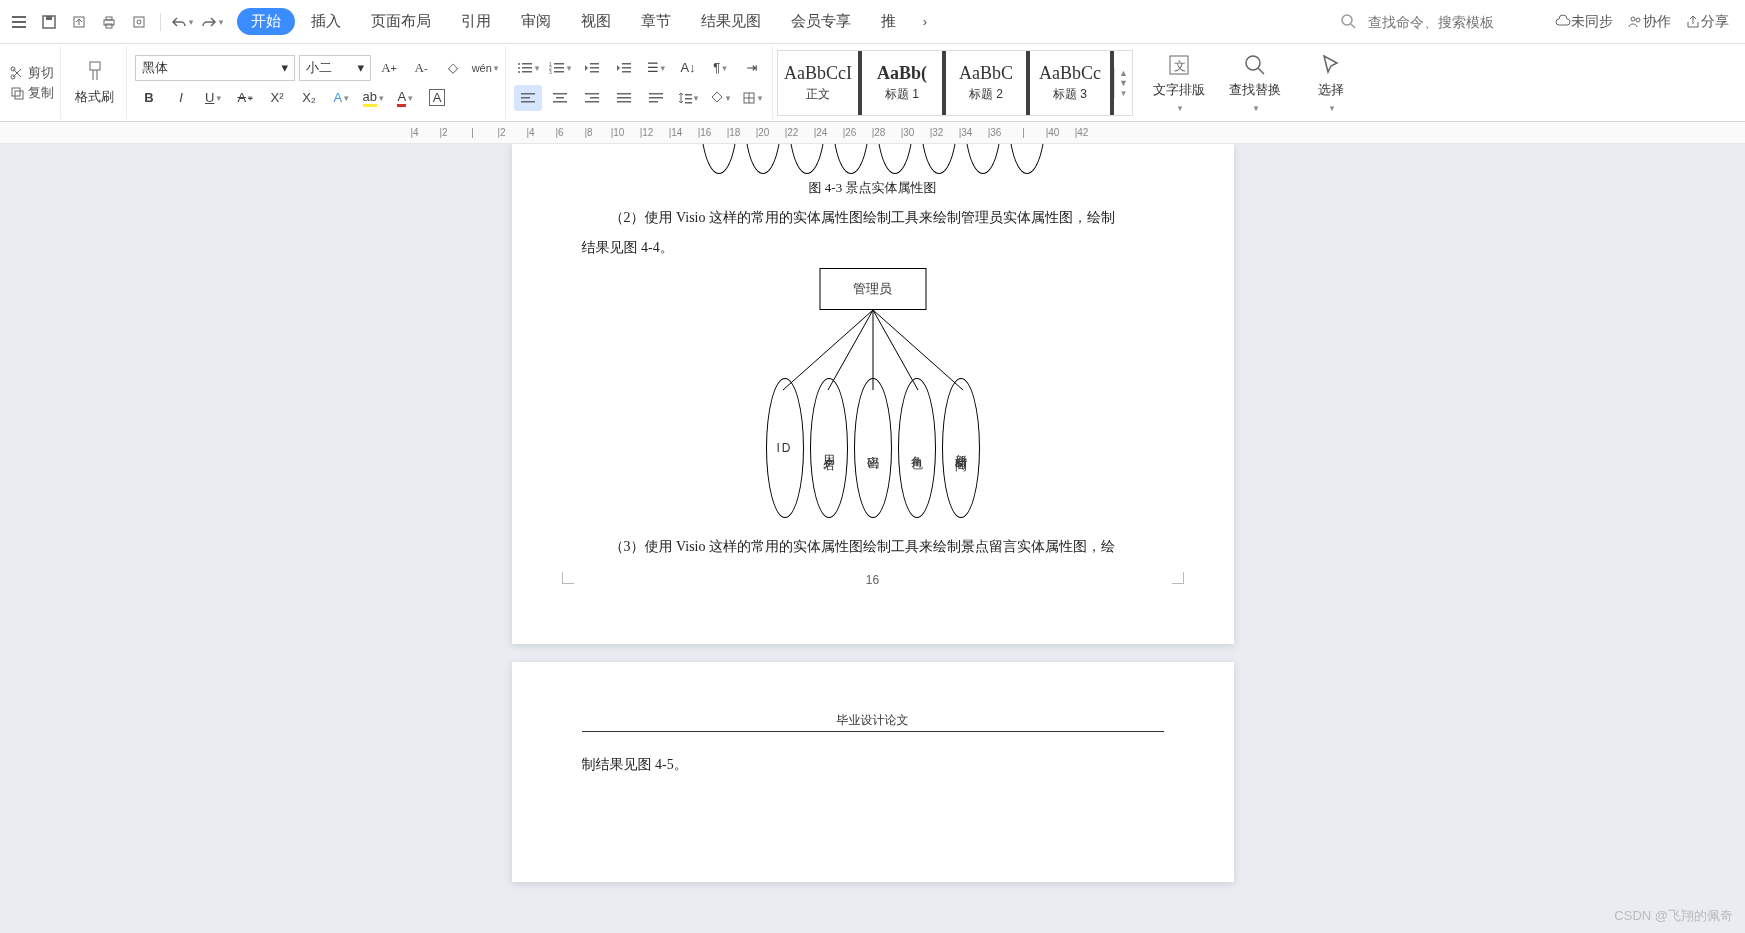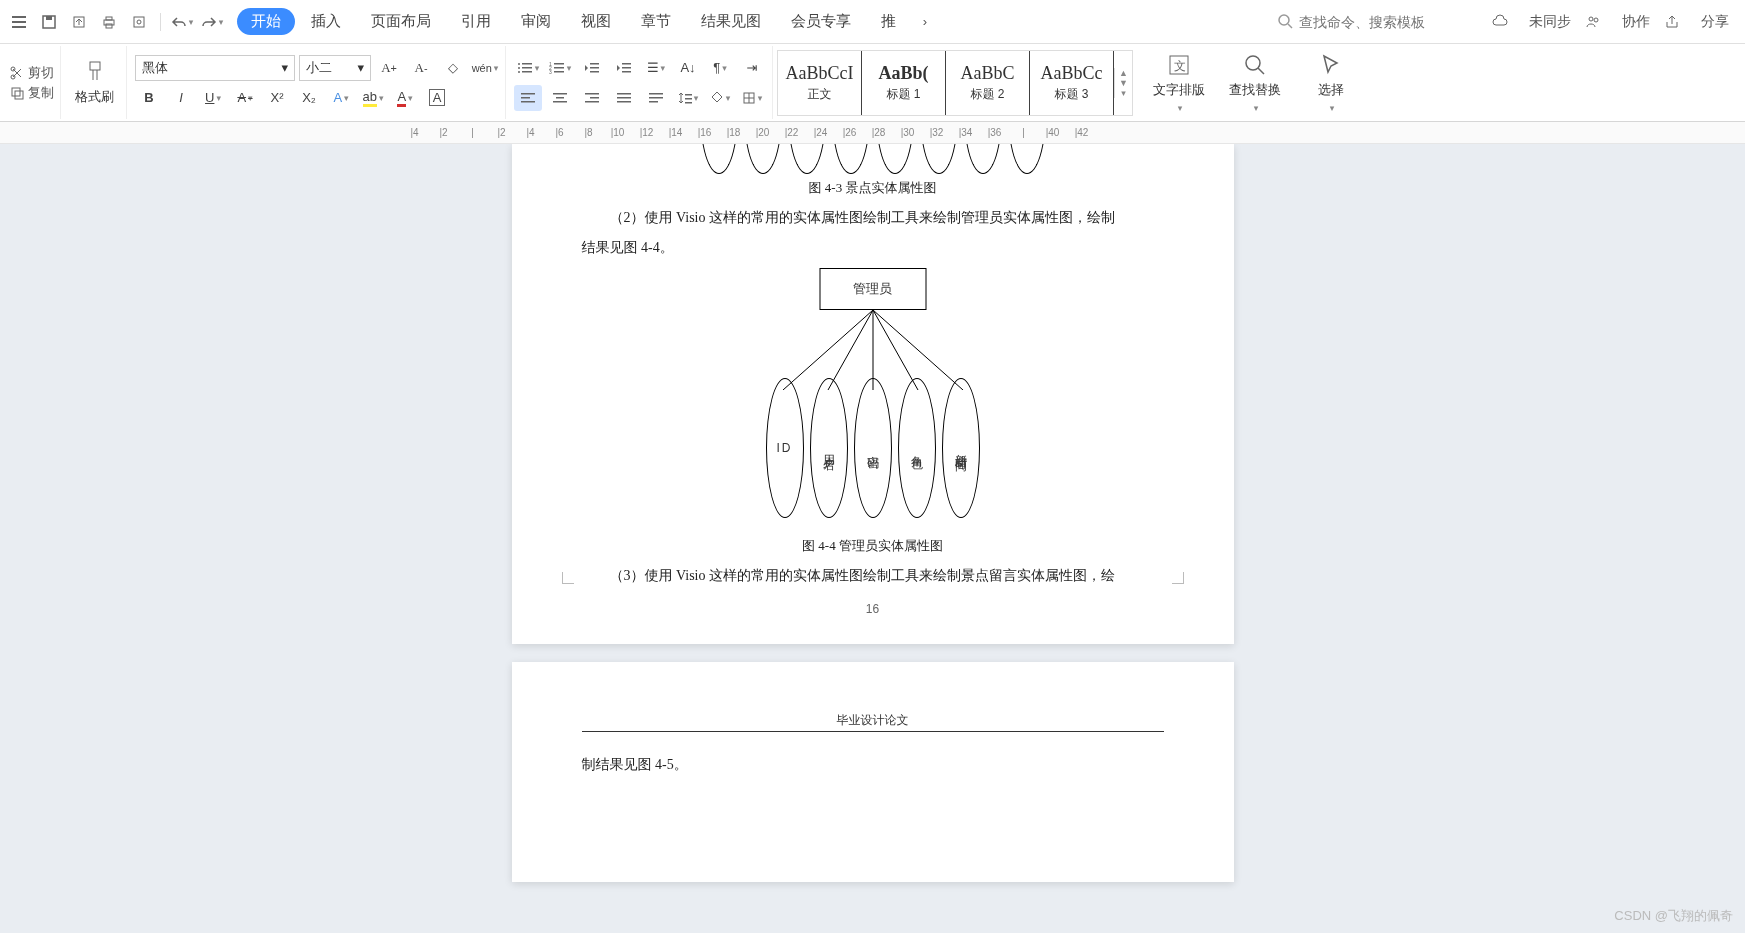--- a/index.html
+++ b/index.html
@@ -5,37 +5,37 @@
 *{box-sizing:border-box;margin:0;padding:0;font-family:"Microsoft YaHei",sans-serif}
 body{background:#f5f7fa;color:#333;font-size:13px;overflow:hidden}
 .app{display:flex;flex-direction:column;height:933px;width:1745px;background:#fff}
 .menubar{display:flex;align-items:center;height:44px;border-bottom:1px solid #e0e0e0;padding:0 6px;gap:4px}
 .mb-icon{width:26px;height:26px;display:flex;align-items:center;justify-content:center;color:#555;cursor:pointer;border-radius:3px}
 .mb-sep{width:1px;height:18px;background:#ddd;margin:0 4px}
 .tabs{display:flex;align-items:center;gap:2px;margin-left:8px}
 .tab{padding:4px 14px;font-size:15px;color:#444;cursor:pointer;border-radius:14px}
 .tab.active{background:#3b8cff;color:#fff}
 .menubar-right{margin-left:auto;display:flex;align-items:center;gap:14px;padding-right:10px;color:#555;font-size:14px}
-.search-cmd{display:flex;align-items:center;gap:6px;color:#999;min-width:200px}
+.search-cmd{display:flex;align-items:center;gap:12px;color:#999;min-width:200px}
 .search-cmd input{border:none;outline:none;font-size:14px;color:#666;width:150px}
-.mr-item{display:flex;align-items:center;gap:21px;cursor:pointer}
+.mr-item{display:flex;align-items:center;gap:0;cursor:pointer}
 .ribbon{display:flex;align-items:stretch;height:78px;border-bottom:1px solid #d6d6d6;background:#fff;padding:2px 4px;gap:2px}
 .grp{display:flex;flex-direction:column;justify-content:center;gap:4px;padding:2px 6px;border-right:1px solid #eee}
 .grp.row{flex-direction:row;align-items:center;flex-wrap:wrap;max-width:none}
 .clip{display:flex;flex-direction:column;gap:2px}
 .clip-row{display:flex;align-items:center;gap:4px;font-size:13px;color:#555;cursor:pointer}
 .fmt-brush{display:flex;flex-direction:column;align-items:center;gap:2px;font-size:13px;cursor:pointer;padding:0 6px}
 .font-row{display:flex;align-items:center;gap:4px}
 .sel{border:1px solid #ccc;height:26px;padding:0 6px;font-size:13px;background:#fff;cursor:pointer;display:flex;align-items:center;gap:4px}
 .sel.font{width:160px}
 .sel.size{width:72px}
 .ico-btn{width:28px;height:26px;display:flex;align-items:center;justify-content:center;cursor:pointer;border-radius:3px;color:#444}
 .ico-btn.active{background:#d6e6ff}
 .styles{display:flex;align-items:center;gap:0;border:1px solid #ddd;height:66px;margin:4px 2px}
-.style-item{width:84px;height:64px;display:flex;flex-direction:column;align-items:center;justify-content:center;gap:2px;border-right:1px solid #404040;cursor:pointer;font-size:12px}
+.style-item{width:84px;height:64px;display:flex;flex-direction:column;align-items:center;justify-content:center;gap:2px;border-right:4px solid #404040;cursor:pointer;font-size:12px}
 .style-item .preview{font-size:18px;font-family:serif}
 .style-scroll{width:18px;display:flex;flex-direction:column;border-left:1px solid #ddd}
 .style-scroll div{flex:1;display:flex;align-items:center;justify-content:center;font-size:9px;color:#888;cursor:pointer}
 .big-btn{display:flex;flex-direction:column;align-items:center;justify-content:center;gap:4px;width:72px;cursor:pointer;font-size:13px}
 .ruler{height:22px;background:#fafafa;border-bottom:1px solid #e6e6e6;position:relative;font-size:10px;color:#888;display:flex;align-items:center;padding-left:400px}
 .ruler span{width:29px;text-align:center}
 .canvas{flex:1;background:#e9edf2;overflow:auto;position:relative;display:flex;flex-direction:column;align-items:center;padding-top:0}
 .page{width:722px;background:#fff;box-shadow:0 2px 8px rgba(0,0,0,.12);margin-bottom:18px;position:relative;padding:0 70px}
 .page1{height:500px}
 .page2{min-height:220px;padding-top:50px}
@@ -420,21 +420,20 @@
             </g>
           </svg>
     <div class="ovals">
      <div class="oval h">ID</div>
      <div class="oval">用户名</div>
      <div class="oval">密码</div>
      <div class="oval">角色</div>
      <div class="oval">新增时间</div>
     </div>
    </div>
-   <div class="caption doc-text">图 4-4 管理员实体属性图</div>
    <div class="doc-text" style="text-indent:2em">（3）使用 Visio 这样的常用的实体属性图绘制工具来绘制景点留言实体属性图，绘</div>
    <div class="pagenum">16</div>
    <div class="corner bl"></div>
    <div class="corner br"></div>
   </div>
   <div class="page page2">
    <div class="header-line">毕业设计论文</div>
    <div class="doc-text">制结果见图 4-5。</div>
   </div>
  </div>

